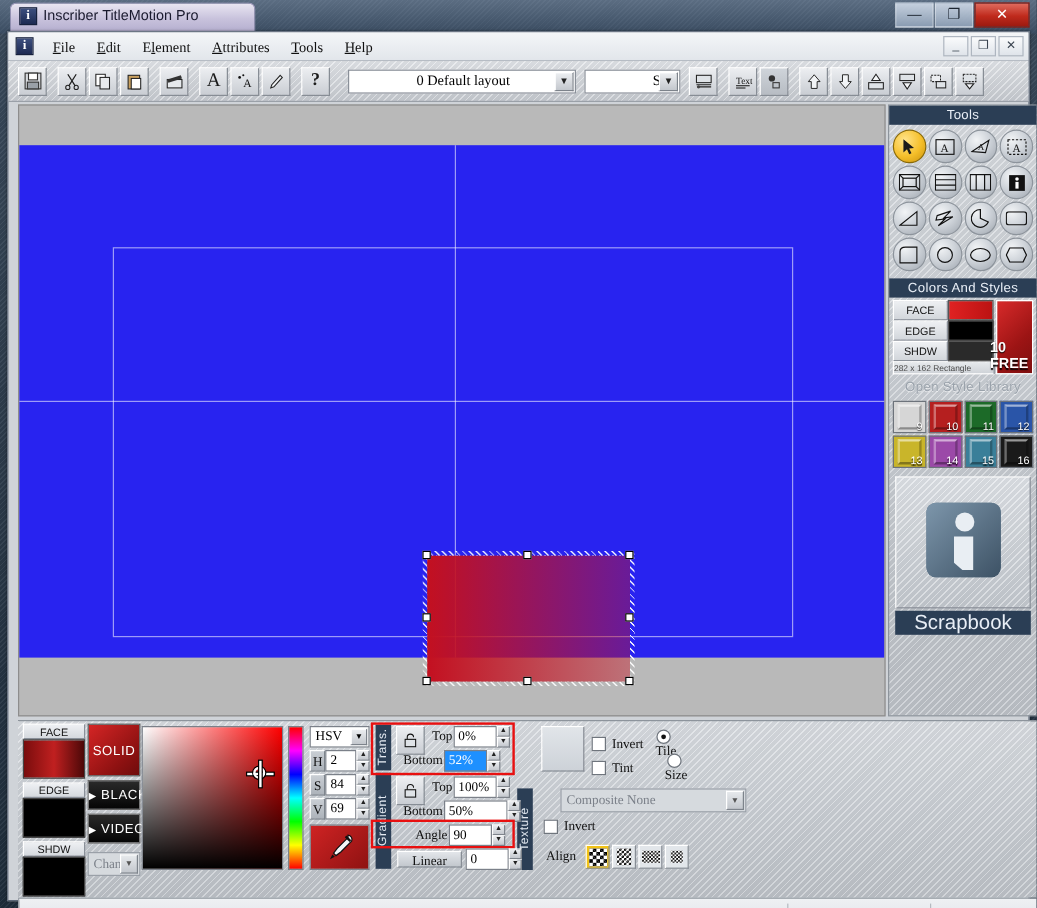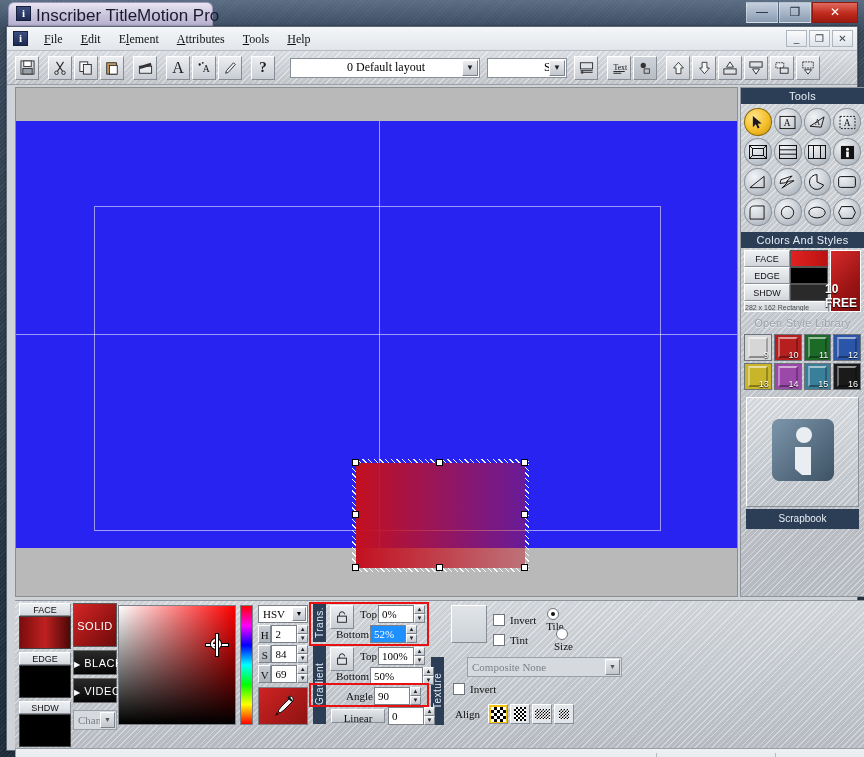--- a/index.html
+++ b/index.html
@@ -33,21 +33,21 @@
   }
   .os-title-icon {
     position: absolute; left: 16px; top: 6px; width: 15px; height: 15px;
     background: linear-gradient(180deg,#3d4f7f,#1d2a52);
     border: 1px solid #16203c; color: #fff; font-weight: bold;
     font-family: "Liberation Serif", serif; font-size: 11px;
     text-align: center; line-height: 13px;
   }
   .os-title-text {
     position: absolute; left: 36px; top: 6px;
-    font-size: 17px; color: #1a1a2e; white-space: nowrap;
+    font-size: 12px; color: #1a1a2e; white-space: nowrap;
   }
   .os-btns { position: absolute; right: 6px; top: 2px; display: flex; }
   .os-btn {
     width: 32px; height: 21px; margin-left: 1px;
     border: 1px solid rgba(255,255,255,0.35);
     background: linear-gradient(180deg, rgba(215,225,238,0.85), rgba(150,168,190,0.85));
     color: #1c2530; font-size: 12px; line-height: 19px; text-align: center;
     font-family: "Liberation Sans", sans-serif;
   }
   .os-btn.close {
@@ -247,21 +247,21 @@
   .scrap {
     margin: 4px 5px 0 5px; height: 110px;
     background:
       repeating-linear-gradient(135deg, rgba(255,255,255,0.35) 0px, rgba(255,255,255,0.35) 1px, rgba(0,0,0,0.04) 1px, rgba(0,0,0,0.04) 4px),
       linear-gradient(180deg,#dde1e6,#c4c9cf);
     border: 1px solid #fff; border-right-color:#8a9099; border-bottom-color:#8a9099;
     display: flex; align-items: center; justify-content: center;
   }
   .scrap-label {
     margin: 2px 5px 0 5px; height: 20px; background: #2b3e55;
-    color: #e8eef6; font-size: 10px; text-align: center; line-height: 20px;
+    color: #e8eef6; font-size: 17px; text-align: center; line-height: 20px;
   }
 
   
   .bottom {
     position: absolute; left: 8px; top: 573px; width: 850px; height: 148px;
     background:
       repeating-linear-gradient(135deg, rgba(255,255,255,0.30) 0px, rgba(255,255,255,0.30) 1px, rgba(0,0,0,0.04) 1px, rgba(0,0,0,0.04) 4px),
       linear-gradient(180deg,#d8dce1,#bdc2c8);
     border-top: 1px solid #8d949c;
   }

